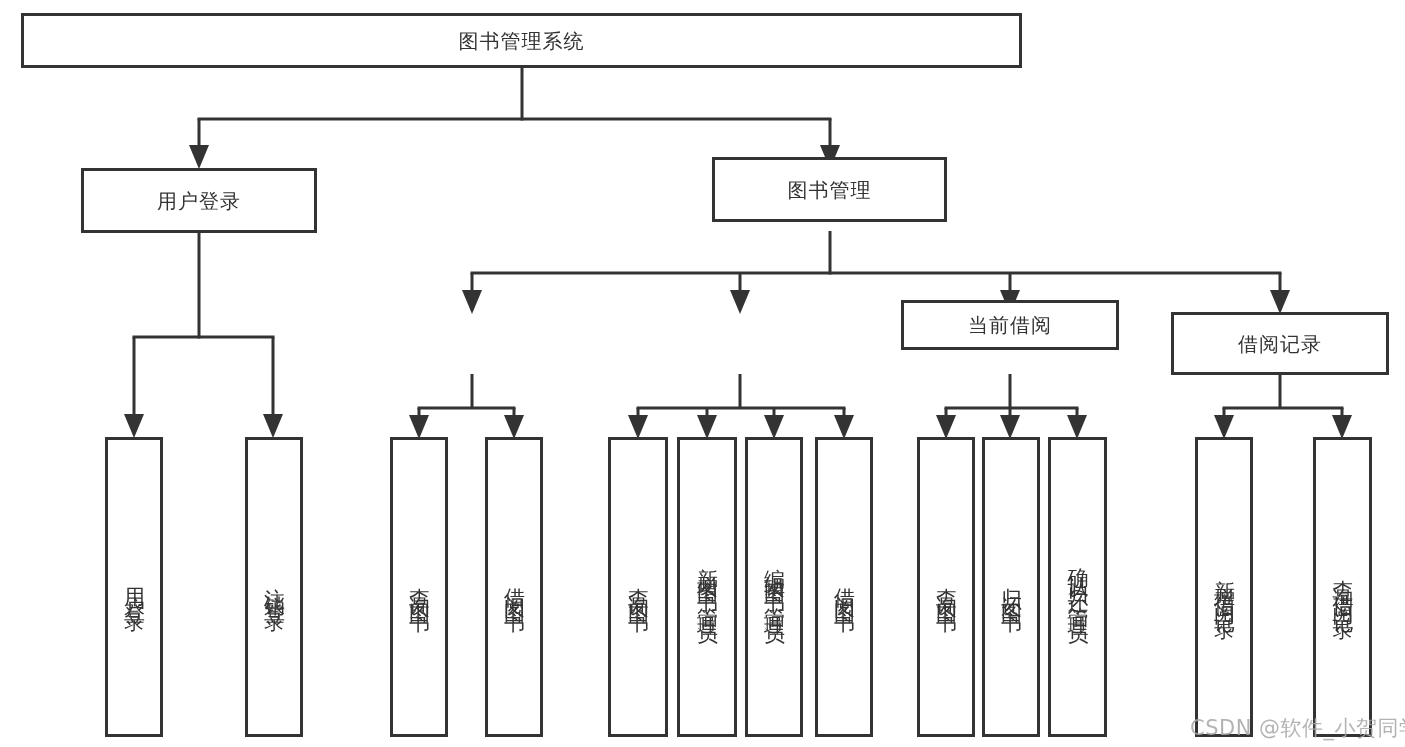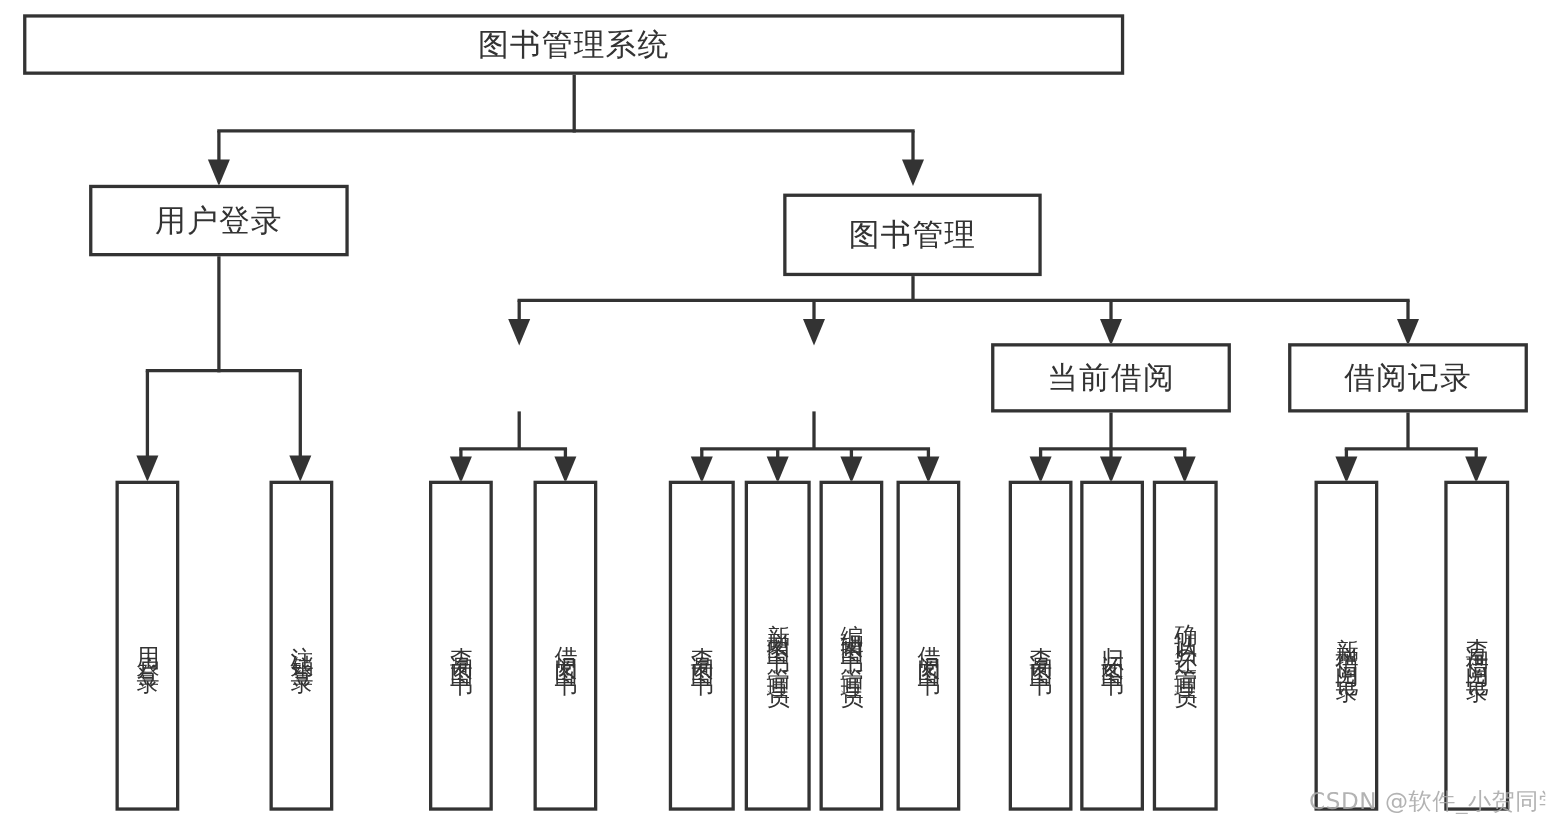--- a/index.html
+++ b/index.html
@@ -14,21 +14,21 @@
   .node{
     position:absolute;
     box-sizing:border-box;
     background:#ffffff;
     border:3px solid #333333;
     display:flex;align-items:center;justify-content:center;
     z-index:2;
     color:#333333;
   }
   .hnode span{
-    font-size:28px;
+    font-size:20px;
     line-height:1;
     letter-spacing:1px;
     white-space:nowrap;
   }
   .vnode span{
     writing-mode:vertical-rl;
     text-orientation:mixed;
     font-size:21px;
     line-height:1;
     letter-spacing:8px;
@@ -116,25 +116,25 @@
     </g>
   </svg>
 
   <div class="node hnode" style="left:21px;top:13px;width:1001px;height:55px">
     <span>图书管理系统</span>
   </div>
 
   <div class="node hnode" style="left:81px;top:168px;width:236px;height:65px">
     <span>用户登录</span>
   </div>
-  <div class="node hnode" style="left:712px;top:176px;width:235px;height:75px">
+  <div class="node hnode" style="left:712px;top:157px;width:235px;height:65px">
     <span>图书管理</span>
   </div>
 
-  <div class="node hnode" style="left:901px;top:312px;width:218px;height:63px">
+  <div class="node hnode" style="left:901px;top:300px;width:218px;height:50px">
     <span>当前借阅</span>
   </div>
   <div class="node hnode" style="left:1171px;top:312px;width:218px;height:63px">
     <span>借阅记录</span>
   </div>
 
   <div class="node vnode" style="left:105px;top:437px;width:58px;height:300px">
     <span>用户登录</span>
   </div>
   <div class="node vnode" style="left:245px;top:437px;width:58px;height:300px">

